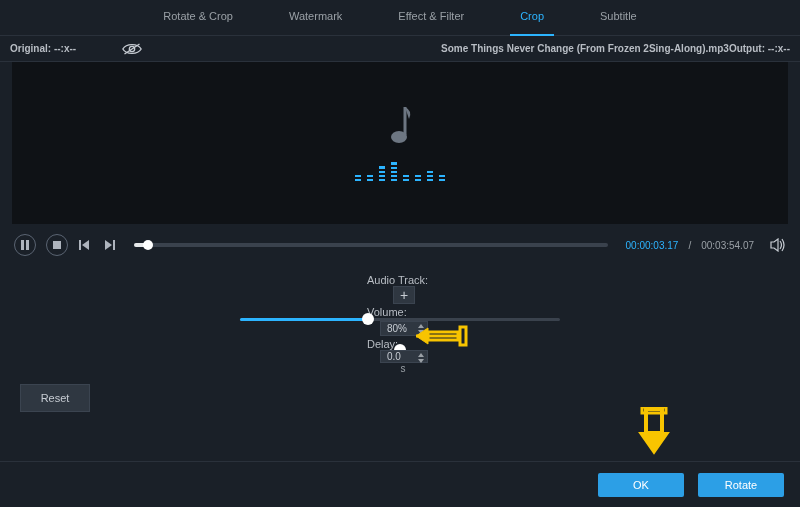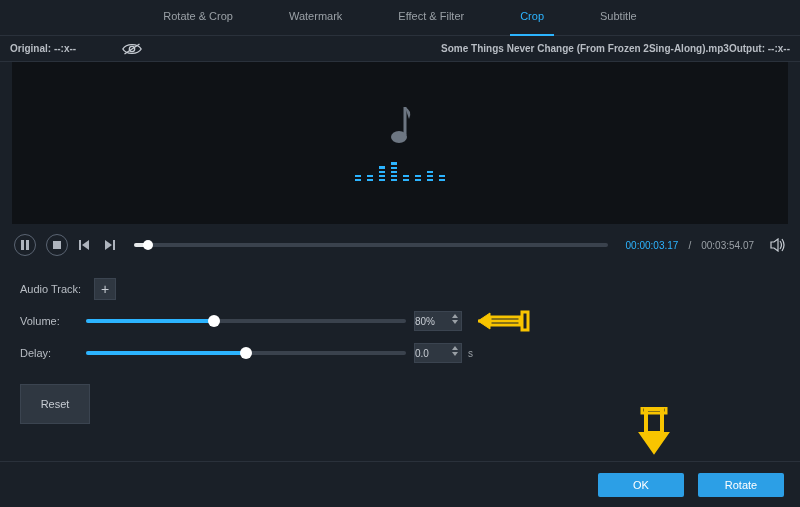--- a/index.html
+++ b/index.html
@@ -21,37 +21,37 @@
   .transport { display: flex; align-items: center; height: 30px; padding: 0 14px; gap: 10px; font-size: 10px; }
   .tbtn { width: 22px; height: 22px; border: 1px solid #5a6472; border-radius: 50%; display: flex; align-items: center; justify-content: center; color: #aeb4bd; cursor: pointer; }
   .ticon { width: 14px; height: 14px; display: flex; align-items: center; justify-content: center; color: #aeb4bd; cursor: pointer; }
   .progress { flex: 1; position: relative; height: 4px; background: #3a424d; border-radius: 2px; margin: 0 8px; }
   .progress .fill { position: absolute; left: 0; top: 0; bottom: 0; width: 3%; background: #e6e8ea; border-radius: 2px; }
   .progress .thumb { position: absolute; top: 50%; left: 3%; width: 10px; height: 10px; background: #fff; border-radius: 50%; transform: translate(-50%, -50%); }
   .time-cur { color: #2cb4ff; }
   .time-sep { color: #9aa0a6; }
   .vol svg { display: block; }
   .controls { padding: 14px 20px 0 20px; font-size: 11px; }
-  .row { display: flex; align-items: center; height: 30px; margin-bottom: 2px; }
+  .row { display: flex; align-items: center; height: 30px; margin-bottom: 2px; flex-direction: column; }
   .row .label { width: 66px; color: #b8bdc4; }
   .select { width: 338px; height: 22px; background: #2f3741; border: 1px solid #3b4450; display: flex; align-items: center; padding: 0 8px; font-size: 11px; color: #c7ccd3; position: relative; }
   .select .caret { position: absolute; right: 8px; top: 50%; transform: translateY(-50%); border-left: 4px solid transparent; border-right: 4px solid transparent; border-top: 5px solid #9aa0a6; }
   .plus { width: 22px; height: 22px; background: #2f3741; border: 1px solid #3b4450; margin-left: 8px; display: flex; align-items: center; justify-content: center; color: #c7ccd3; cursor: pointer; font-size: 14px; }
   .slider { position: relative; width: 320px; height: 4px; background: #3a424d; border-radius: 2px; }
   .slider .sfill { position: absolute; left: 0; top: 0; bottom: 0; background: #2cb4ff; border-radius: 2px; }
   .slider .sthumb { position: absolute; top: 50%; width: 12px; height: 12px; background: #fff; border-radius: 50%; transform: translate(-50%, -50%); }
-  .stepper { margin-left: 8px; width: 48px; height: 20px; background: #2f3741; border: 1px solid #3b4450; display: flex; align-items: center; position: relative; padding-left: 0; font-size: 10px; color: #c7ccd3; }
+  .stepper { margin-left: 8px; width: 48px; height: 20px; background: #2f3741; border: 1px solid #3b4450; display: flex; align-items: center; position: relative; padding-left: 6px; font-size: 10px; color: #c7ccd3; }
   .stepper .arrows { position: absolute; right: 3px; top: 2px; display: flex; flex-direction: column; gap: 2px; }
   .stepper .ar { width: 0; height: 0; border-left: 3px solid transparent; border-right: 3px solid transparent; }
   .stepper .ar.up { border-bottom: 4px solid #9aa0a6; }
   .stepper .ar.down { border-top: 4px solid #9aa0a6; }
   .unit { margin-left: 6px; font-size: 10px; color: #9aa0a6; }
   .arrow-annot { position: relative; }
   .arrow-annot svg { position: absolute; }
-  .reset { margin-top: 16px; width: 70px; height: 40px; background: #2f3741; border: 1px solid #3b4450; color: #c7ccd3; font-size: 11px; display: flex; align-items: center; justify-content: center; cursor: pointer; }
+  .reset { margin-top: 16px; width: 70px; height: 28px; background: #2f3741; border: 1px solid #3b4450; color: #c7ccd3; font-size: 11px; display: flex; align-items: center; justify-content: center; cursor: pointer; }
   .footer { position: absolute; left: 0; right: 0; bottom: 0; height: 46px; border-top: 1px solid #2a313b; display: flex; align-items: center; justify-content: flex-end; padding-right: 16px; gap: 14px; }
   .btn { width: 86px; height: 24px; background: #2c9fe6; color: #fff; font-size: 11px; display: flex; align-items: center; justify-content: center; cursor: pointer; border-radius: 2px; }
   .yarrow-down { position: absolute; bottom: 46px; }
 </style>
 </head>
 <body>
 
 <div class="tabs">
   <div class="tab"><span>Rotate &amp; Crop</span></div>
   <div class="tab"><span>Watermark</span></div>

